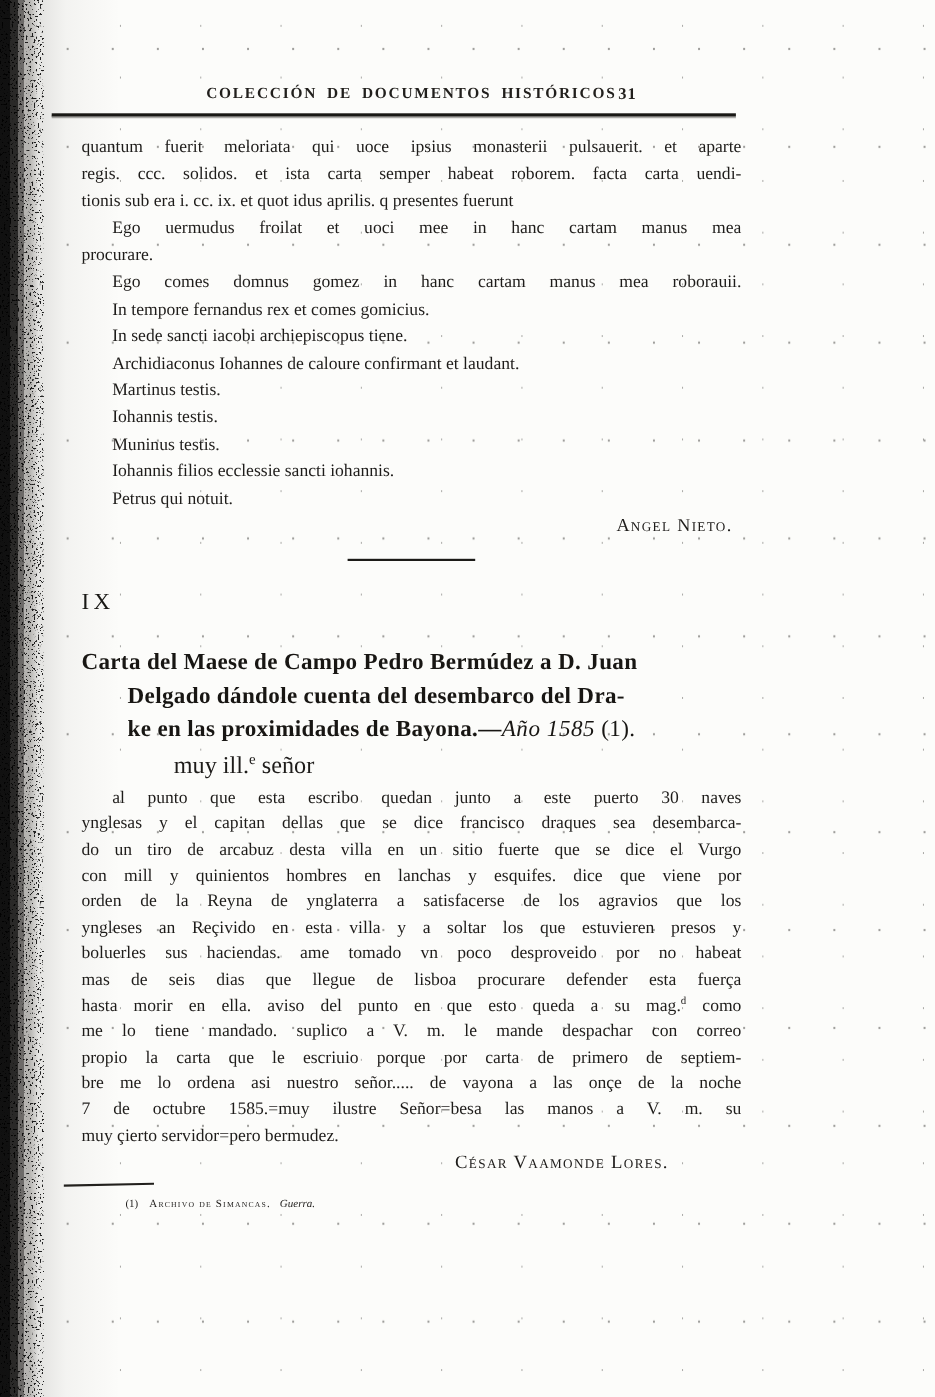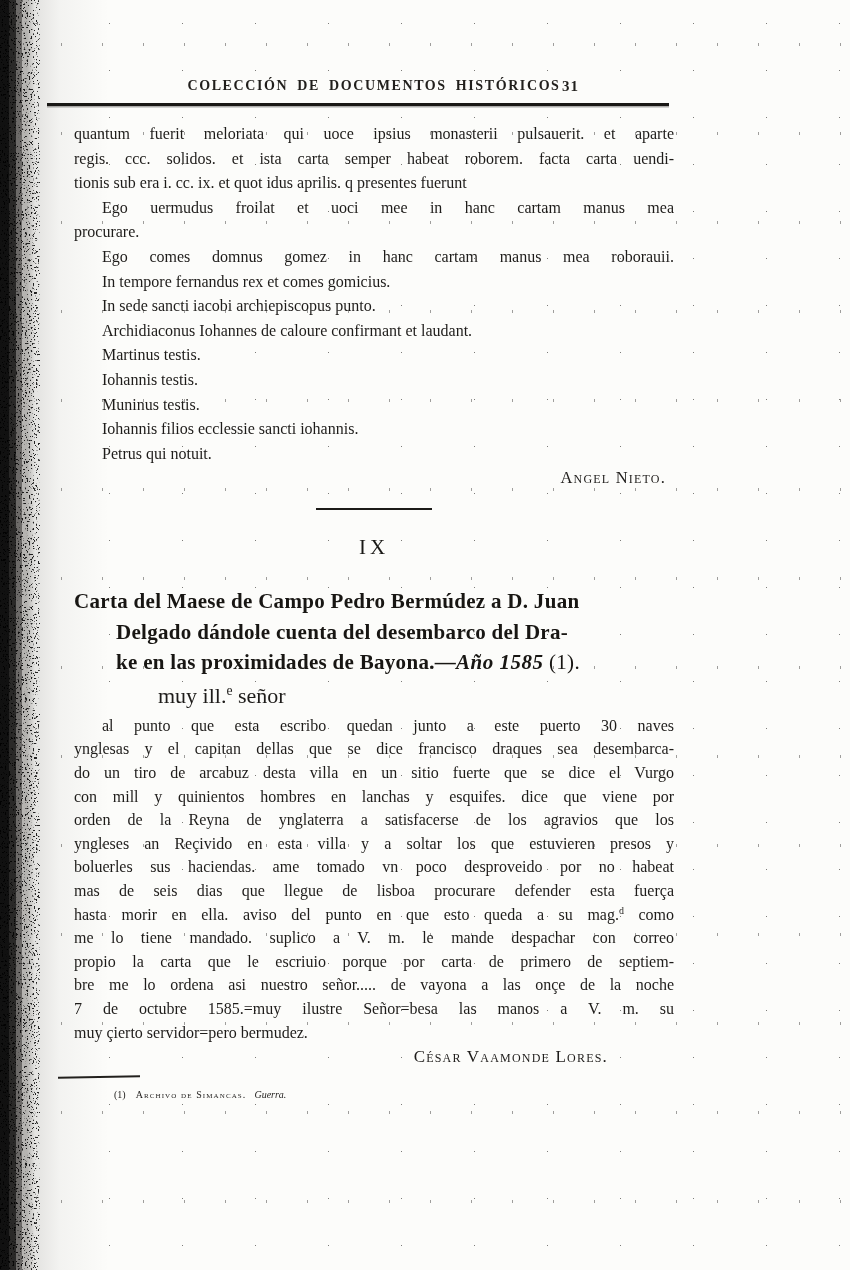--- a/index.html
+++ b/index.html
@@ -36,25 +36,25 @@
   .bl{font-size:16px;line-height:24.6px;white-space:nowrap;overflow:visible;}
   .j{text-align:justify;text-align-last:justify;}
   .ind{padding-left:28px;}
   .latin{margin-top:16px;}
 
   .sig{font-variant:small-caps;letter-spacing:1.2px;font-size:16.5px;line-height:24px;text-align:right;}
   .sig1{padding-right:8px;}
   .sig2{padding-right:66px;margin-top:1px;font-size:17px;}
 
   .separator{margin:18px auto 0 auto;width:116px;border-top:2.5px solid #1c1b18;}
-  .section-number{margin-top:24px;text-align:center;font-size:21px;letter-spacing:4px;line-height:26px;color:#191815;}
+  .section-number{margin-top:24px;font-size:21px;letter-spacing:4px;line-height:26px;color:#191815;}
 
   .title{margin-top:26px;font-size:21px;font-weight:bold;line-height:30.5px;color:#181613;letter-spacing:.3px;}
   .title .t-ind{padding-left:42px;}
-  .title .it{font-weight:bold;font-style:italic;letter-spacing:.5px;text-align:center;}
+  .title .it{font-weight:normal;font-style:italic;letter-spacing:.5px;text-align:center;}
   .title .rm{font-weight:normal;}
 
   .salutation{margin-top:6px;padding-left:84px;font-size:22px;line-height:24px;}
   sup{font-size:.62em;vertical-align:super;line-height:0;}
 
   .letter{margin-top:6px;}
   .letter .bl{line-height:23.6px;}
 
   .foot-rule{margin-top:7px;margin-left:-16px;width:82px;border-top:2.5px solid #22201d;transform:rotate(-1.2deg);}
   .footnote{margin-top:7px;padding-left:40px;font-size:10px;line-height:20px;}
@@ -77,21 +77,21 @@
     <div class="head-rule"></div>
 
     <div class="latin">
       <div class="bl j">quantum fuerit meloriata qui uoce ipsius monasterii pulsauerit. et aparte</div>
       <div class="bl j">regis. ccc. solidos. et ista carta semper habeat roborem. facta carta uendi-</div>
       <div class="bl">tionis sub era i. cc. ix. et quot idus aprilis. q presentes fuerunt</div>
       <div class="bl j ind">Ego uermudus froilat et uoci mee in hanc cartam manus mea</div>
       <div class="bl">procurare.</div>
       <div class="bl j ind">Ego comes domnus gomez in hanc cartam manus mea roborauii.</div>
       <div class="bl ind">In tempore fernandus rex et comes gomicius.</div>
-      <div class="bl ind">In sede sancti iacobi archiepiscopus punto.</div>
+      <div class="bl ind">In sede sancti iacobi archiepiscopus tiene.</div>
       <div class="bl ind">Archidiaconus Iohannes de caloure confirmant et laudant.</div>
       <div class="bl ind">Martinus testis.</div>
       <div class="bl ind">Iohannis testis.</div>
       <div class="bl ind">Muninus testis.</div>
       <div class="bl ind">Iohannis filios ecclessie sancti iohannis.</div>
       <div class="bl ind">Petrus qui notuit.</div>
     </div>
 
     <div class="sig sig1">Angel Nieto.</div>
 

